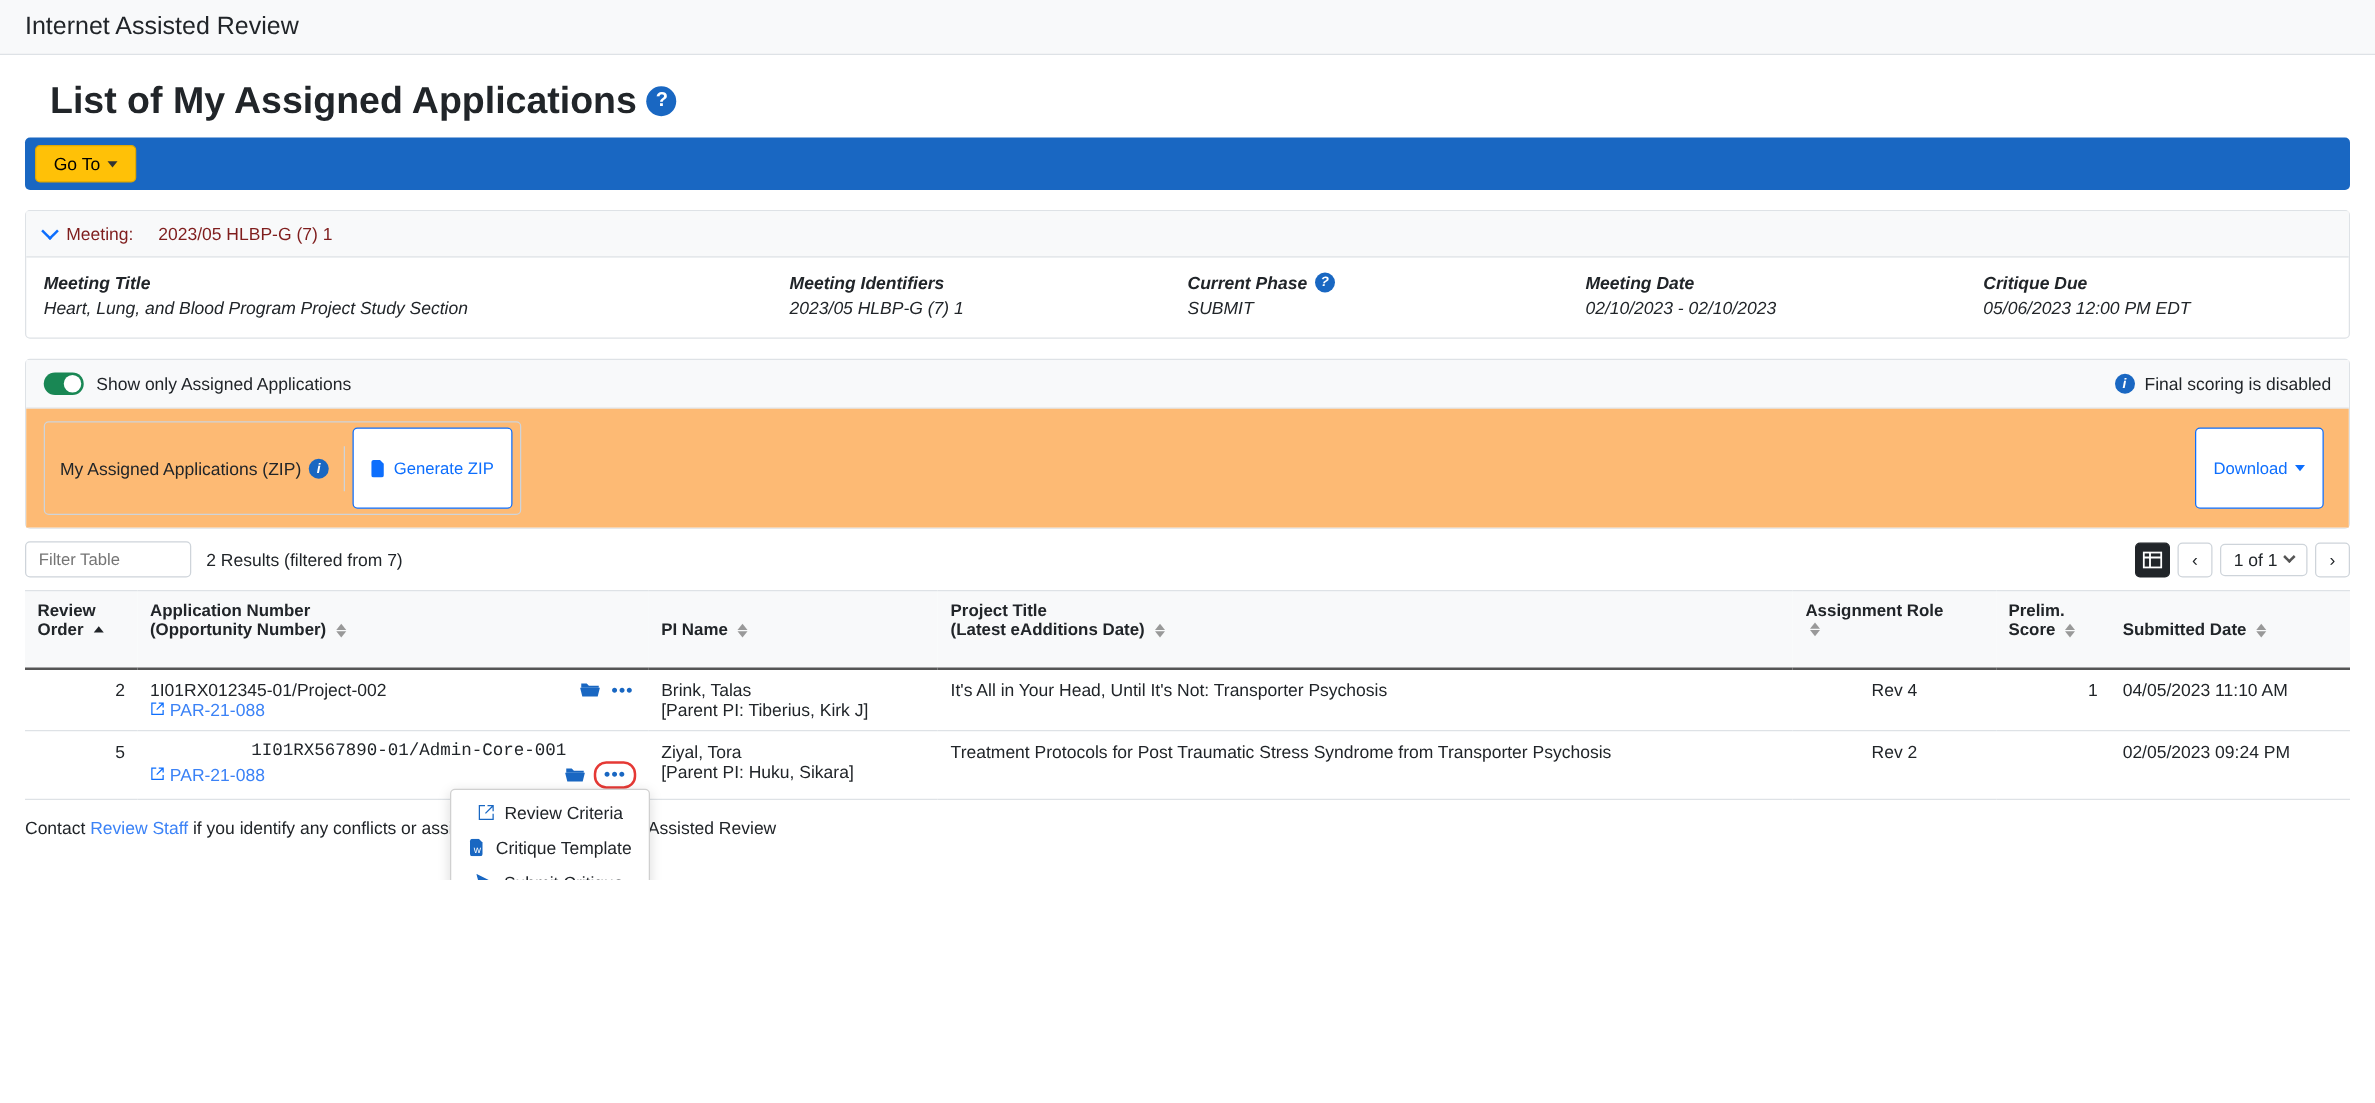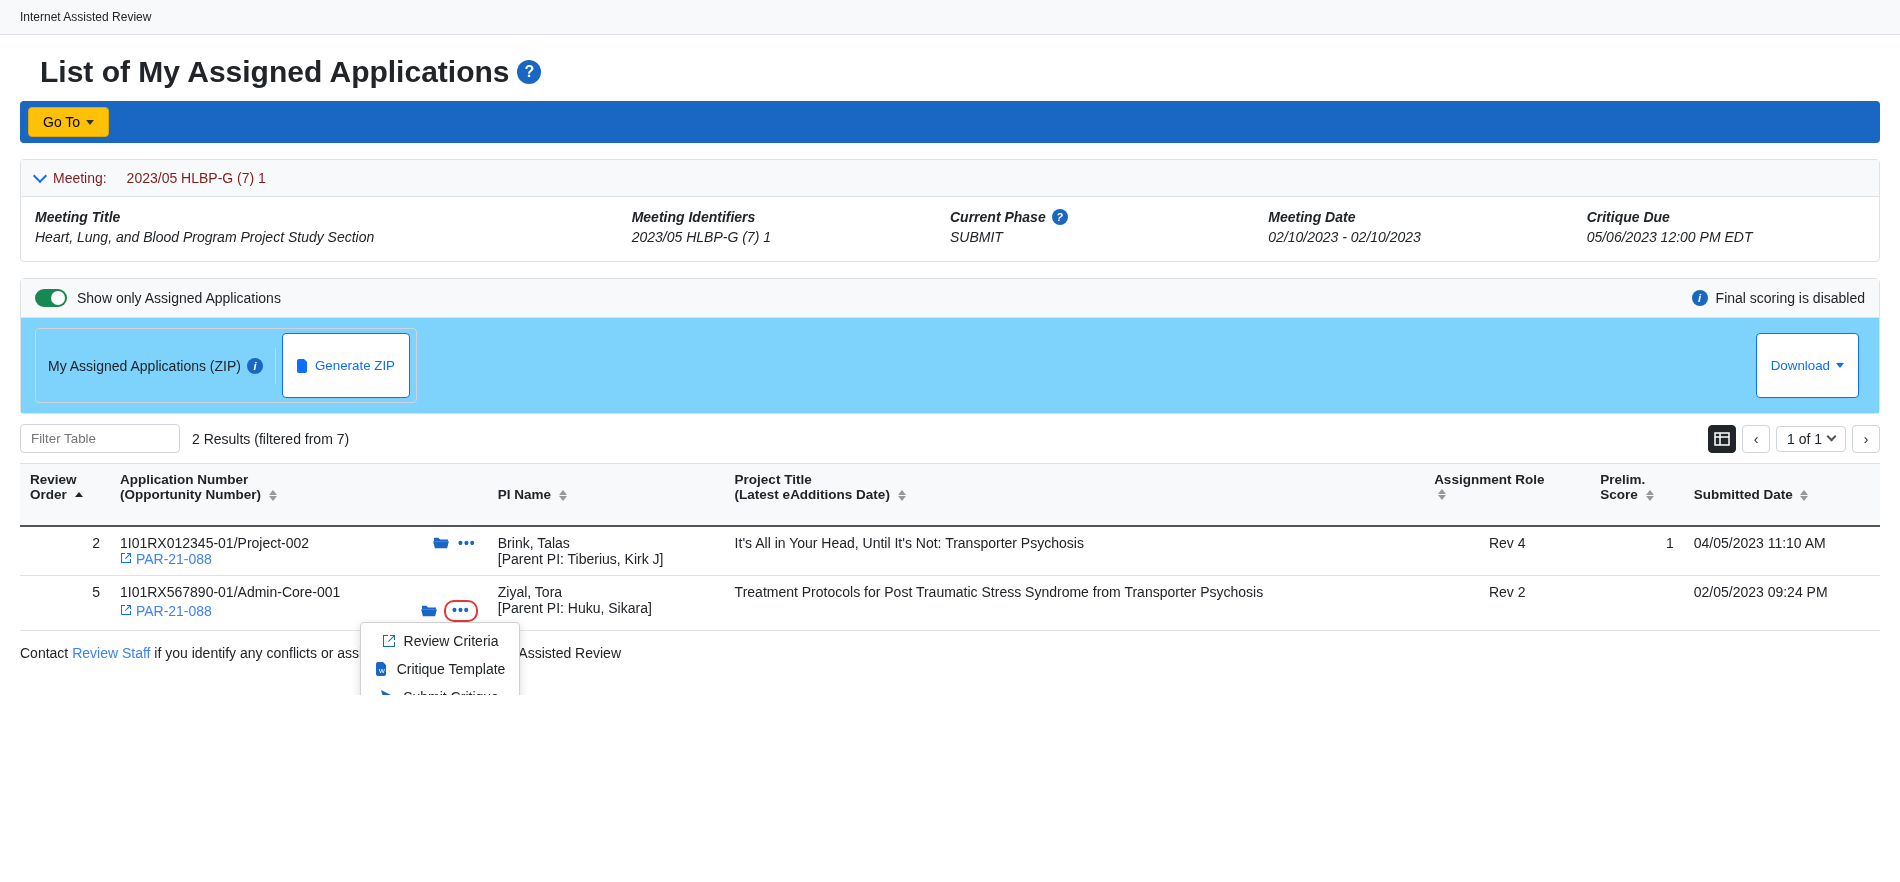--- a/index.html
+++ b/index.html
@@ -1,45 +1,45 @@
 <!DOCTYPE html>
 <html><head>
 <meta charset="utf-8">
 <style>
   * { box-sizing: border-box; margin: 0; padding: 0; }
   body { font-family: "Segoe UI", Arial, sans-serif; font-size: 14px; color: #212529; background: #fff; }
-  .topbar { background: #f8f9fa; border-bottom: 1px solid #dee2e6; padding: 10px 20px; font-size: 12px; }
+  .topbar { background: #f8f9fa; border-bottom: 1px solid #dee2e6; padding: 10px 20px; font-size: 20px; }
   .main { padding: 10px 20px 20px 20px; }
   .page-title { display: flex; align-items: center; gap: 8px; padding: 10px 0 12px 0; }
   .page-title h1 { font-size: 30px; font-weight: 700; margin-left: 20px; }
   .help-circle { width: 24px; height: 24px; border-radius: 50%; background: #1967c2; color: #fff; display: inline-flex; align-items: center; justify-content: center; font-size: 16px; font-weight: 700; cursor: pointer; }
   .help-circle-sm { width: 16px; height: 16px; font-size: 11px; }
   .info-circle { width: 16px; height: 16px; border-radius: 50%; background: #1967c2; color: #fff; display: inline-flex; align-items: center; justify-content: center; font-size: 11px; font-style: italic; font-weight: 700; cursor: pointer; }
   .bluebar { background: #1967c2; border-radius: 4px; padding: 6px 8px; }
   .btn-goto { background: #ffc107; border: 1px solid #e0a800; border-radius: 4px; padding: 6px 14px; font-size: 14px; cursor: pointer; display: inline-flex; align-items: center; gap: 6px; }
   .caret-down { display: inline-block; width: 0; height: 0; border-left: 4px solid transparent; border-right: 4px solid transparent; border-top: 5px solid #333; }
   .panel { border: 1px solid #dee2e6; border-radius: 4px; margin-top: 16px; }
   .panel-header { background: #f8f9fa; padding: 10px 14px; border-bottom: 1px solid #dee2e6; color: #7f1d1d; display: flex; align-items: center; gap: 8px; cursor: pointer; }
   .chev { display: inline-block; width: 10px; height: 10px; border-left: 2px solid #0d6efd; border-bottom: 2px solid #0d6efd; transform: rotate(-45deg); margin-top: -4px; }
   .meeting-details { display: flex; padding: 12px 14px 16px 14px; gap: 40px; font-style: italic; }
   .md-col { flex: 1; }
   .md-label { font-weight: 700; display: flex; align-items: center; gap: 6px; margin-bottom: 4px; }
   .panel-toggle { background: #f8f9fa; border-bottom: 1px solid #dee2e6; padding: 10px 14px; display: flex; align-items: center; justify-content: space-between; }
   .toggle-left { display: flex; align-items: center; gap: 10px; }
   .toggle { position: relative; width: 32px; height: 18px; background: #198754; border-radius: 10px; cursor: pointer; }
   .toggle::after { content: ""; position: absolute; right: 2px; top: 2px; width: 14px; height: 14px; background: #fff; border-radius: 50%; }
   .status-right { display: flex; align-items: center; gap: 8px; color: #212529; }
-  .zipbar { background: #7dd3fc; padding: 10px 14px; display: flex; align-items: center; justify-content: space-between; }
+  .zipbar { background: #fdba74; padding: 10px 14px; display: flex; align-items: center; justify-content: space-between; }
   .zipbox { border: 1px solid #ced4da; border-radius: 4px; display: inline-flex; align-items: center; }
   .ziplabel { padding: 10px 12px; display: inline-flex; align-items: center; gap: 6px; border-right: 1px solid #ced4da; }
   .btn-outline { border: 1px solid #0d6efd; color: #0d6efd; background: #fff; border-radius: 4px; padding: 24px 14px; cursor: pointer; display: inline-flex; align-items: center; gap: 6px; margin: 4px 6px; }
   .caret-blue { border-top-color: #0d6efd; }
   .tablebar { display: flex; align-items: center; justify-content: space-between; padding: 10px 0; gap: 12px; }
   .tb-left { display: flex; align-items: center; gap: 12px; }
-  .filter-input { border: 1px solid #ced4da; border-radius: 4px; padding: 6px 10px; width: 160px; }
+  .filter-input { border: 1px solid #ced4da; border-radius: 4px; padding: 6px 10px; width: 133px; }
   .tb-right { display: flex; align-items: center; gap: 6px; }
   .pgbtn { border: 1px solid #ced4da; background: #fff; border-radius: 4px; width: 28px; height: 28px; display: inline-flex; align-items: center; justify-content: center; cursor: pointer; }
   .pgbtn.active { background: #212529; color: #fff; border-color: #212529; }
   .pginfo { border: 1px solid #ced4da; border-radius: 4px; padding: 4px 10px; display: inline-flex; align-items: center; gap: 6px; cursor: pointer; }
   table.apps { width: 100%; border-collapse: collapse; }
   table.apps th { text-align: left; font-weight: 700; padding: 8px 10px; border-top: 1px solid #dee2e6; border-bottom: 2px solid #555; background: #f8f9fa; font-size: 13.5px; vertical-align: top; }
   table.apps td { padding: 8px 10px; border-bottom: 1px solid #dee2e6; vertical-align: top; font-size: 14px; }
   .sort-icons { display: inline-flex; flex-direction: column; margin-left: 4px; gap: 0; line-height: 0; vertical-align: middle; }
   .sort-up { width: 0; height: 0; border-left: 4px solid transparent; border-right: 4px solid transparent; border-bottom: 5px solid #999; margin-bottom: 1px; }
   .sort-down { width: 0; height: 0; border-left: 4px solid transparent; border-right: 4px solid transparent; border-top: 5px solid #999; }
@@ -267,21 +267,21 @@
           <div class="bracket-text">[Parent PI: Tiberius, Kirk J]</div>
         </td>
         <td>It's All in Your Head, Until It's Not: Transporter Psychosis</td>
         <td class="col-role">Rev 4</td>
         <td class="col-prelim">1</td>
         <td>04/05/2023 11:10 AM</td>
       </tr>
       <tr class="app-row-wrap">
         <td class="col-review">5</td>
         <td style="position:relative;">
-          <div style="display:flex;justify-content:flex-start;align-items:flex-start;gap:8px;">
+          <div style="display:flex;justify-content:flex-end;align-items:flex-start;gap:8px;font-family:Liberation Mono, monospace;">
             <span>1I01RX567890-01/Admin-Core-001</span>
             <span style="width:48px"></span>
           </div>
           <div style="display:flex;justify-content:space-between;align-items:center;gap:8px;">
             <a class="linkblue">
               <svg class="ext-link-icon" width="12" height="12" viewBox="0 0 12 12">
                   <path fill="#0d6efd" d="M5 1H1v10h10V7h-1v3H2V2h3zM7 1h4v4h-1V2.7L5.7 7 5 6.3 9.3 2H7z"></path>
                 </svg>
               <span>PAR-21-088</span>
             </a>

